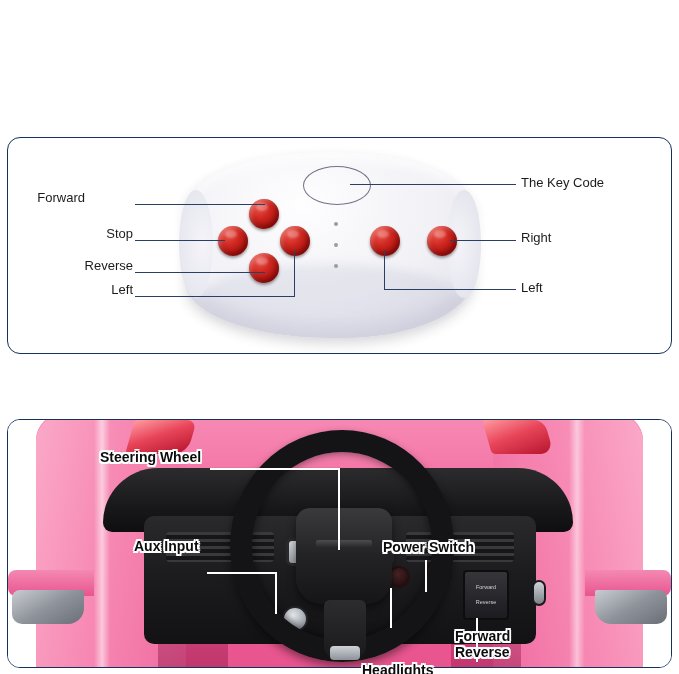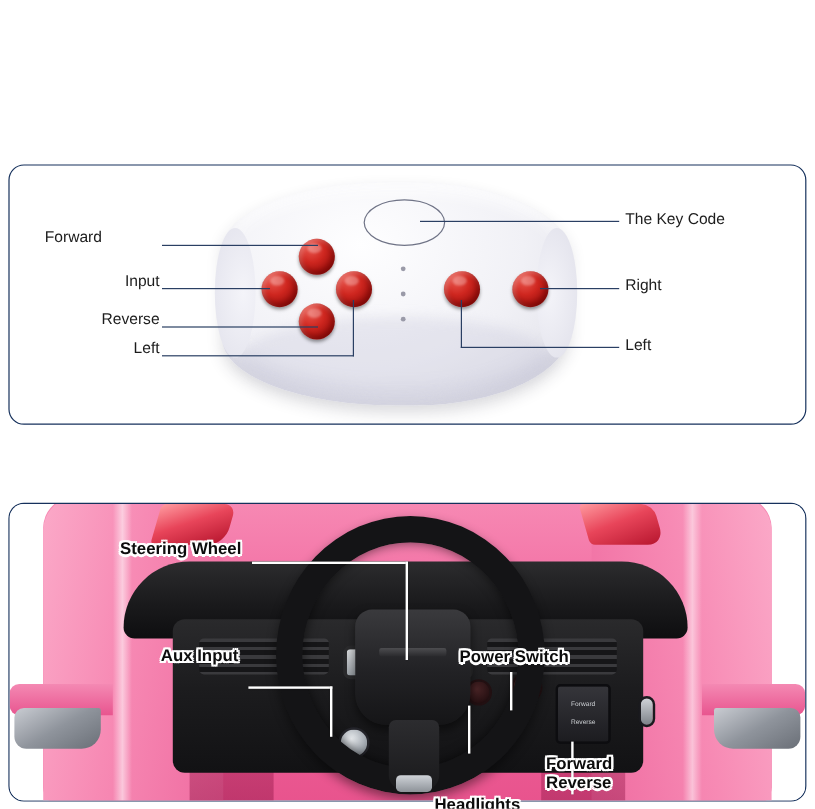--- a/index.html
+++ b/index.html
@@ -264,21 +264,21 @@
   <div class="ln" style="left:135px; top:272px; width:130px; height:1.4px;"></div>
   <div class="ln" style="left:135px; top:296px; width:160px; height:1.4px;"></div>
   <div class="ln" style="left:294px; top:250px; width:1.4px; height:47px;"></div>
 
   <div class="ln" style="left:350px; top:184px; width:166px; height:1.4px;"></div>
   <div class="ln" style="left:450px; top:240px; width:66px; height:1.4px;"></div>
   <div class="ln" style="left:384px; top:250px; width:1.4px; height:40px;"></div>
   <div class="ln" style="left:384px; top:289px; width:132px; height:1.4px;"></div>
 
   <div class="lbl" style="left:85px; top:190px; transform:translateX(-100%);">Forward</div>
-  <div class="lbl" style="left:133px; top:226px; transform:translateX(-100%);">Input</div>
+  <div class="lbl" style="left:133px; top:226px; transform:translateX(-100%);">Stop</div>
   <div class="lbl" style="left:133px; top:258px; transform:translateX(-100%);">Reverse</div>
   <div class="lbl" style="left:133px; top:282px; transform:translateX(-100%);">Left</div>
 
   <div class="lbl" style="left:521px; top:175px;">The Key Code</div>
   <div class="lbl" style="left:521px; top:230px;">Right</div>
   <div class="lbl" style="left:521px; top:280px;">Left</div>
 
 
   <div class="panel" id="panel-manual">
     <div class="photo">

